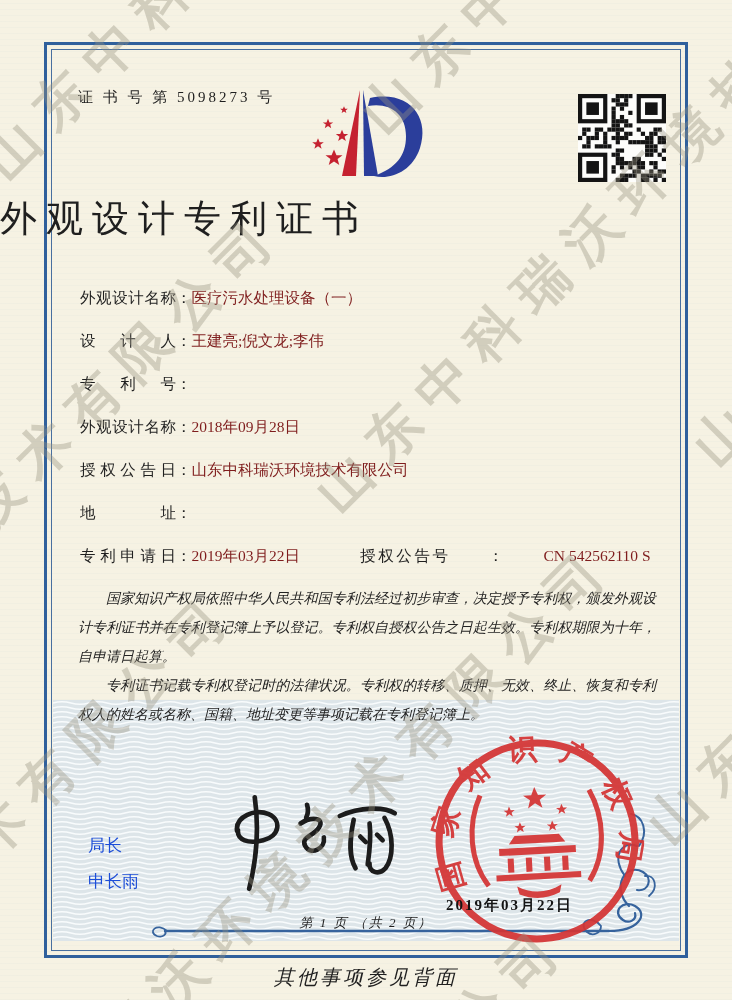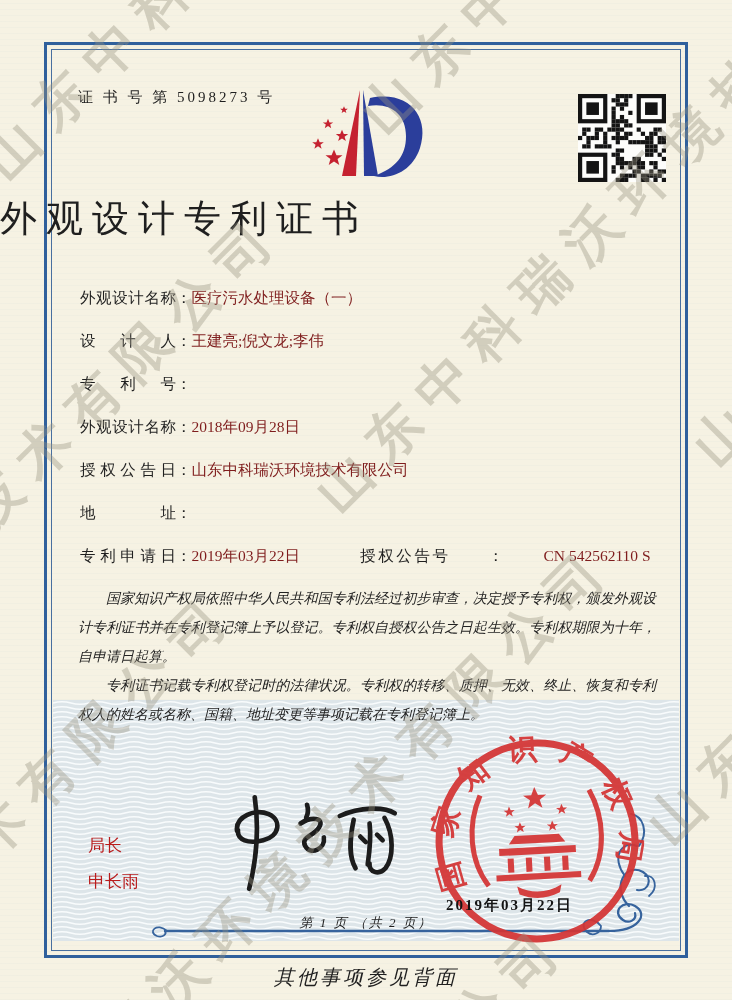--- a/index.html
+++ b/index.html
@@ -34,21 +34,21 @@
   .grant-pair{margin-left:60px;display:flex;gap:40px;}
   .grant-pair .flabel{width:88px;}
   
   .paras{position:absolute;left:78px;top:584px;width:578px;font-size:14px;line-height:29px;
          font-style:italic;text-align:justify;z-index:3;color:#222;}
   .paras p{margin:0;text-indent:2em;}
   
   .panel{position:absolute;left:53px;top:700px;z-index:2;}
   
   .officer{position:absolute;left:88px;top:834px;z-index:3;
-           font-family:"Liberation Sans","DejaVu Sans",sans-serif;font-size:17px;color:#b91c1c;}
+           font-family:"Liberation Sans","DejaVu Sans",sans-serif;font-size:17px;color:#1d4ed8;}
   .officer div{margin-bottom:13px;}
   .signature{position:absolute;left:198px;top:788px;z-index:3;}
   
   .seal{position:absolute;left:430px;top:734px;z-index:3;opacity:0.93;}
   .seal-date{position:absolute;left:446px;top:896px;z-index:4;font-size:15px;
              letter-spacing:2px;color:#141414;font-weight:700;}
   
   .page-info{position:absolute;left:0;right:0;top:914px;text-align:center;font-size:13px;
              letter-spacing:2px;z-index:3;font-style:italic;}
   .back-note{position:absolute;left:0;right:0;top:964px;text-align:center;font-size:20px;

